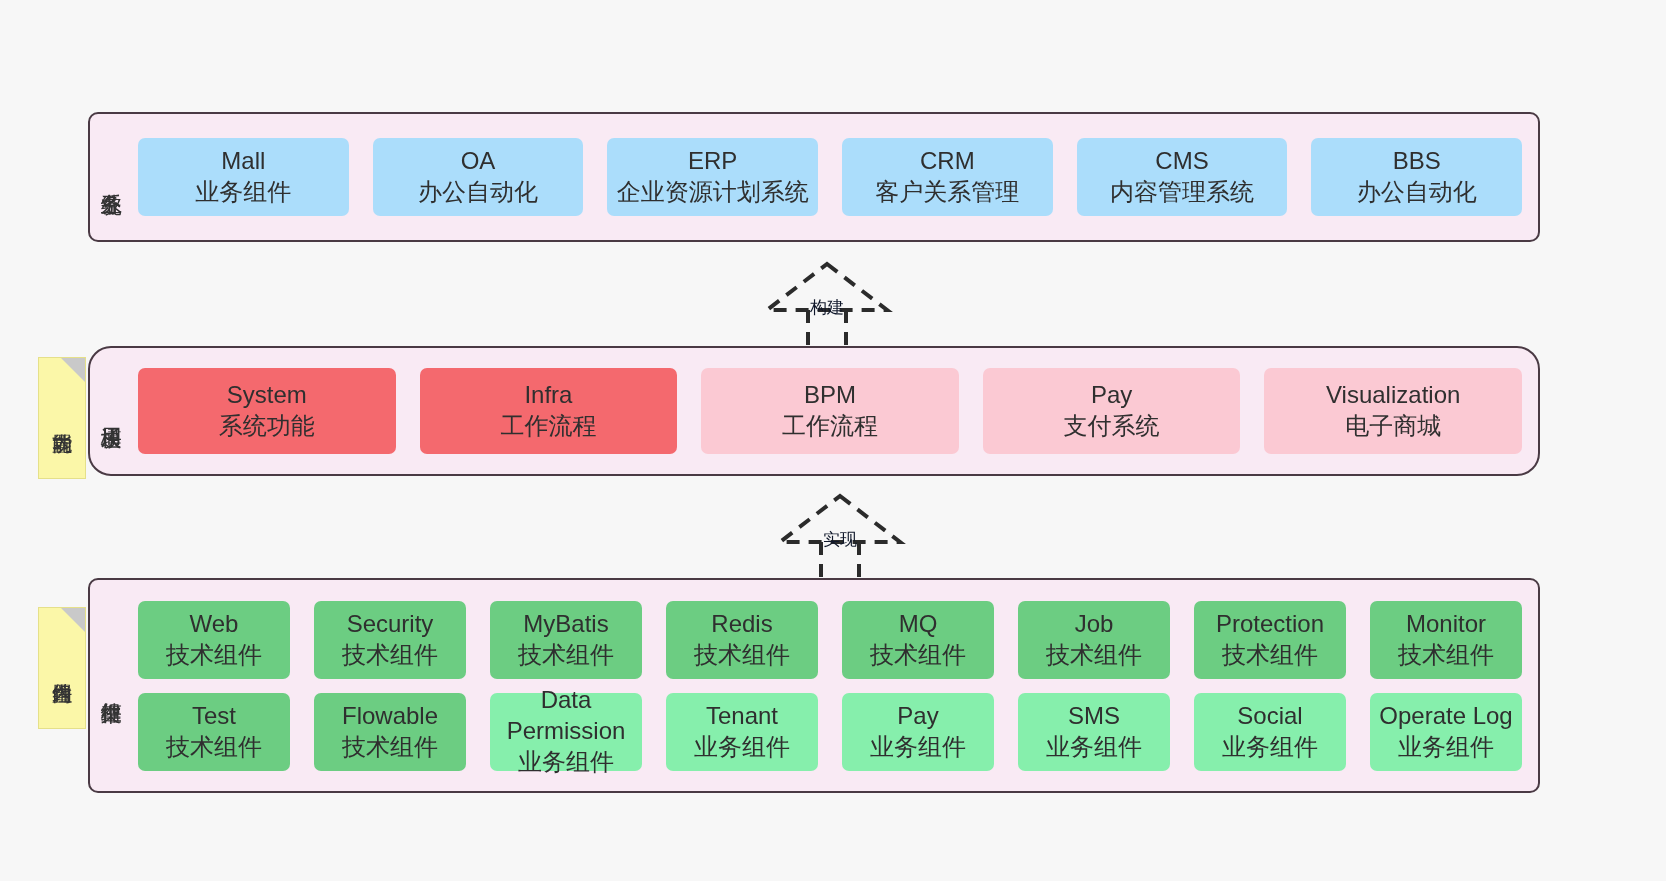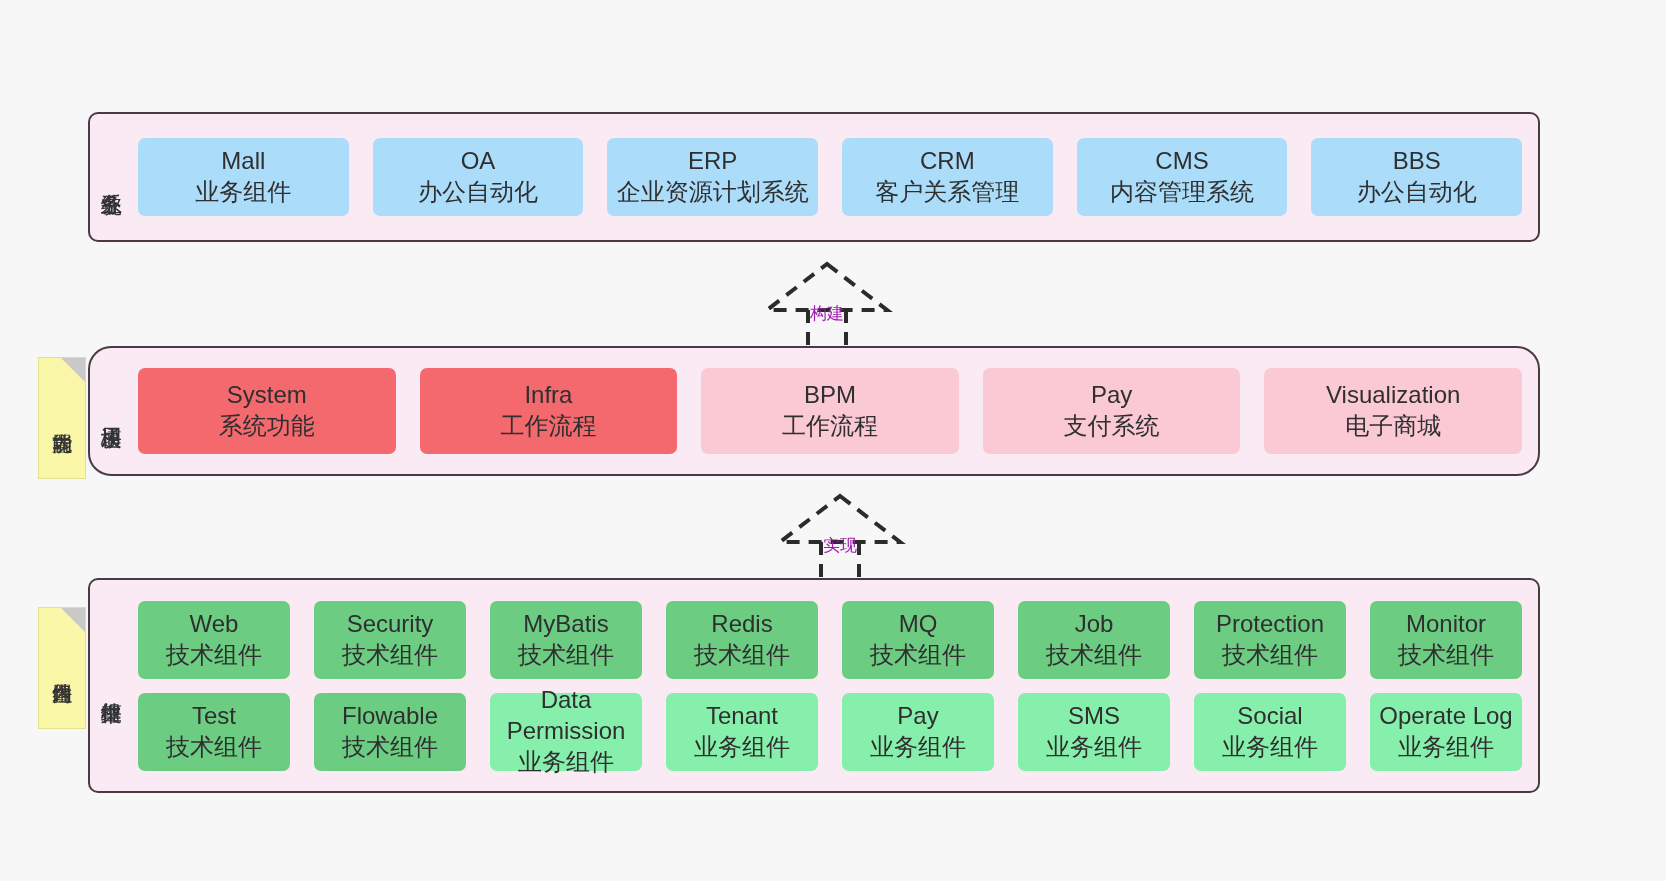--- a/index.html
+++ b/index.html
@@ -124,23 +124,23 @@
   .arrow {
     position: absolute;
     width: 150px;
     height: 92px;
   }
   .arrow svg { display: block; width: 150px; height: 92px; }
   .arrow .arrow-label {
     position: absolute;
     left: 50%;
     transform: translateX(-50%);
-    top: 44px;
+    top: 38px;
     font-size: 17px;
-    color: #a21caf;
+    color: #0f172a;
     background: transparent;
     white-space: nowrap;
     user-select: none;
     padding: 0 2px;
   }
 </style>
 </head>
 <body>
 
 <div id="stage">

